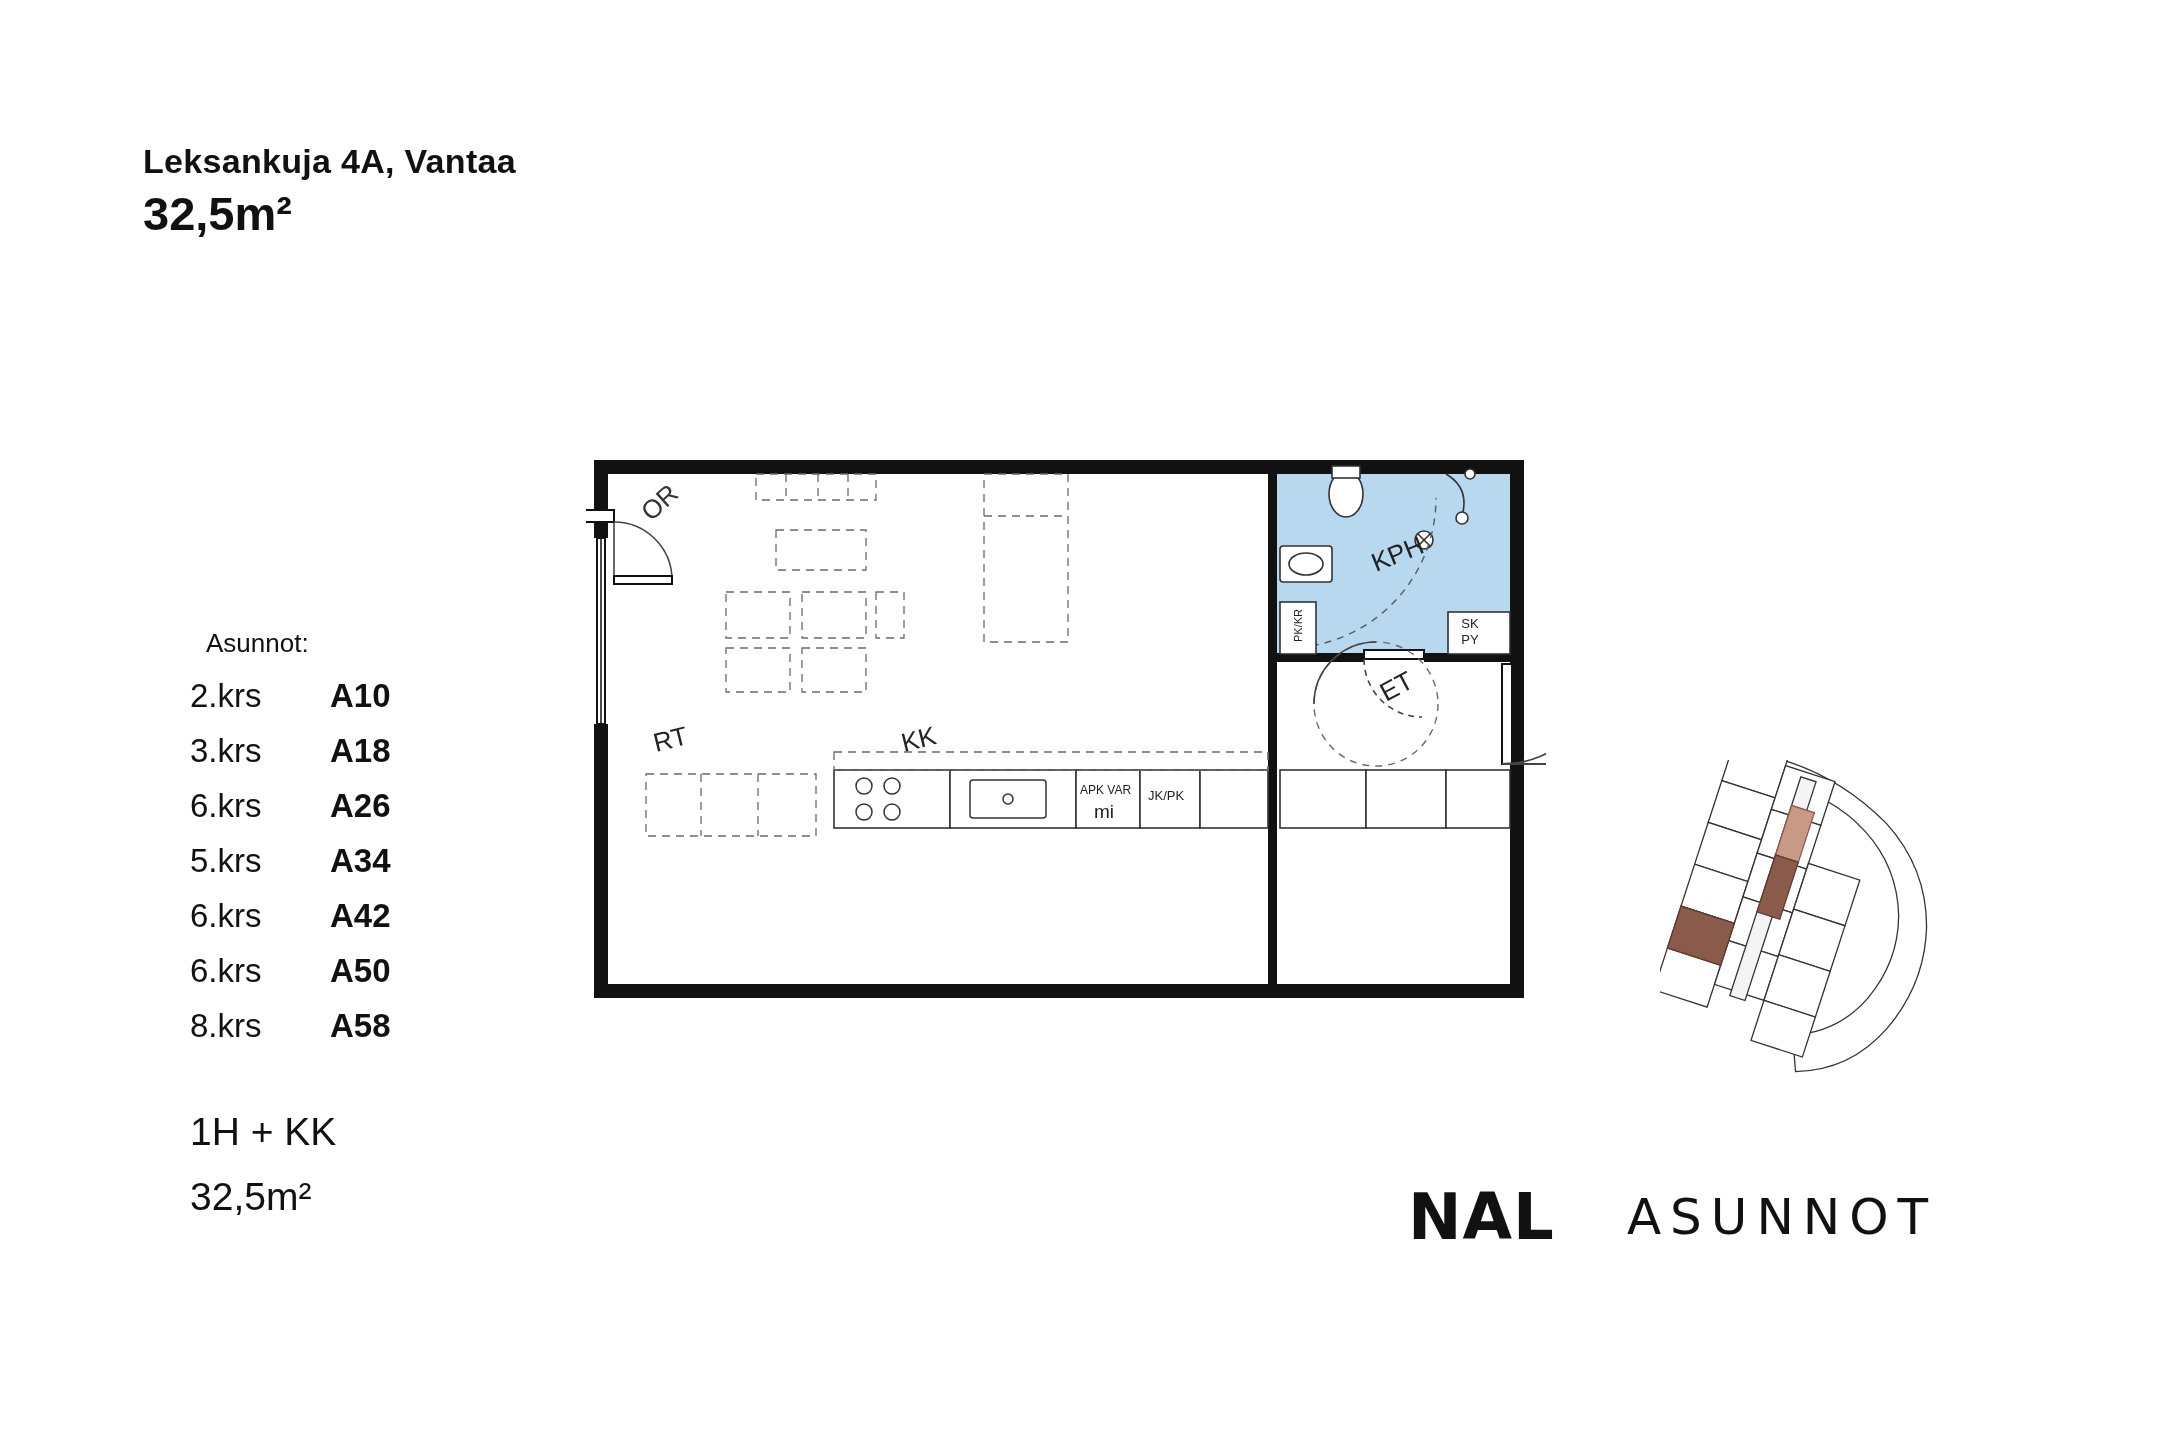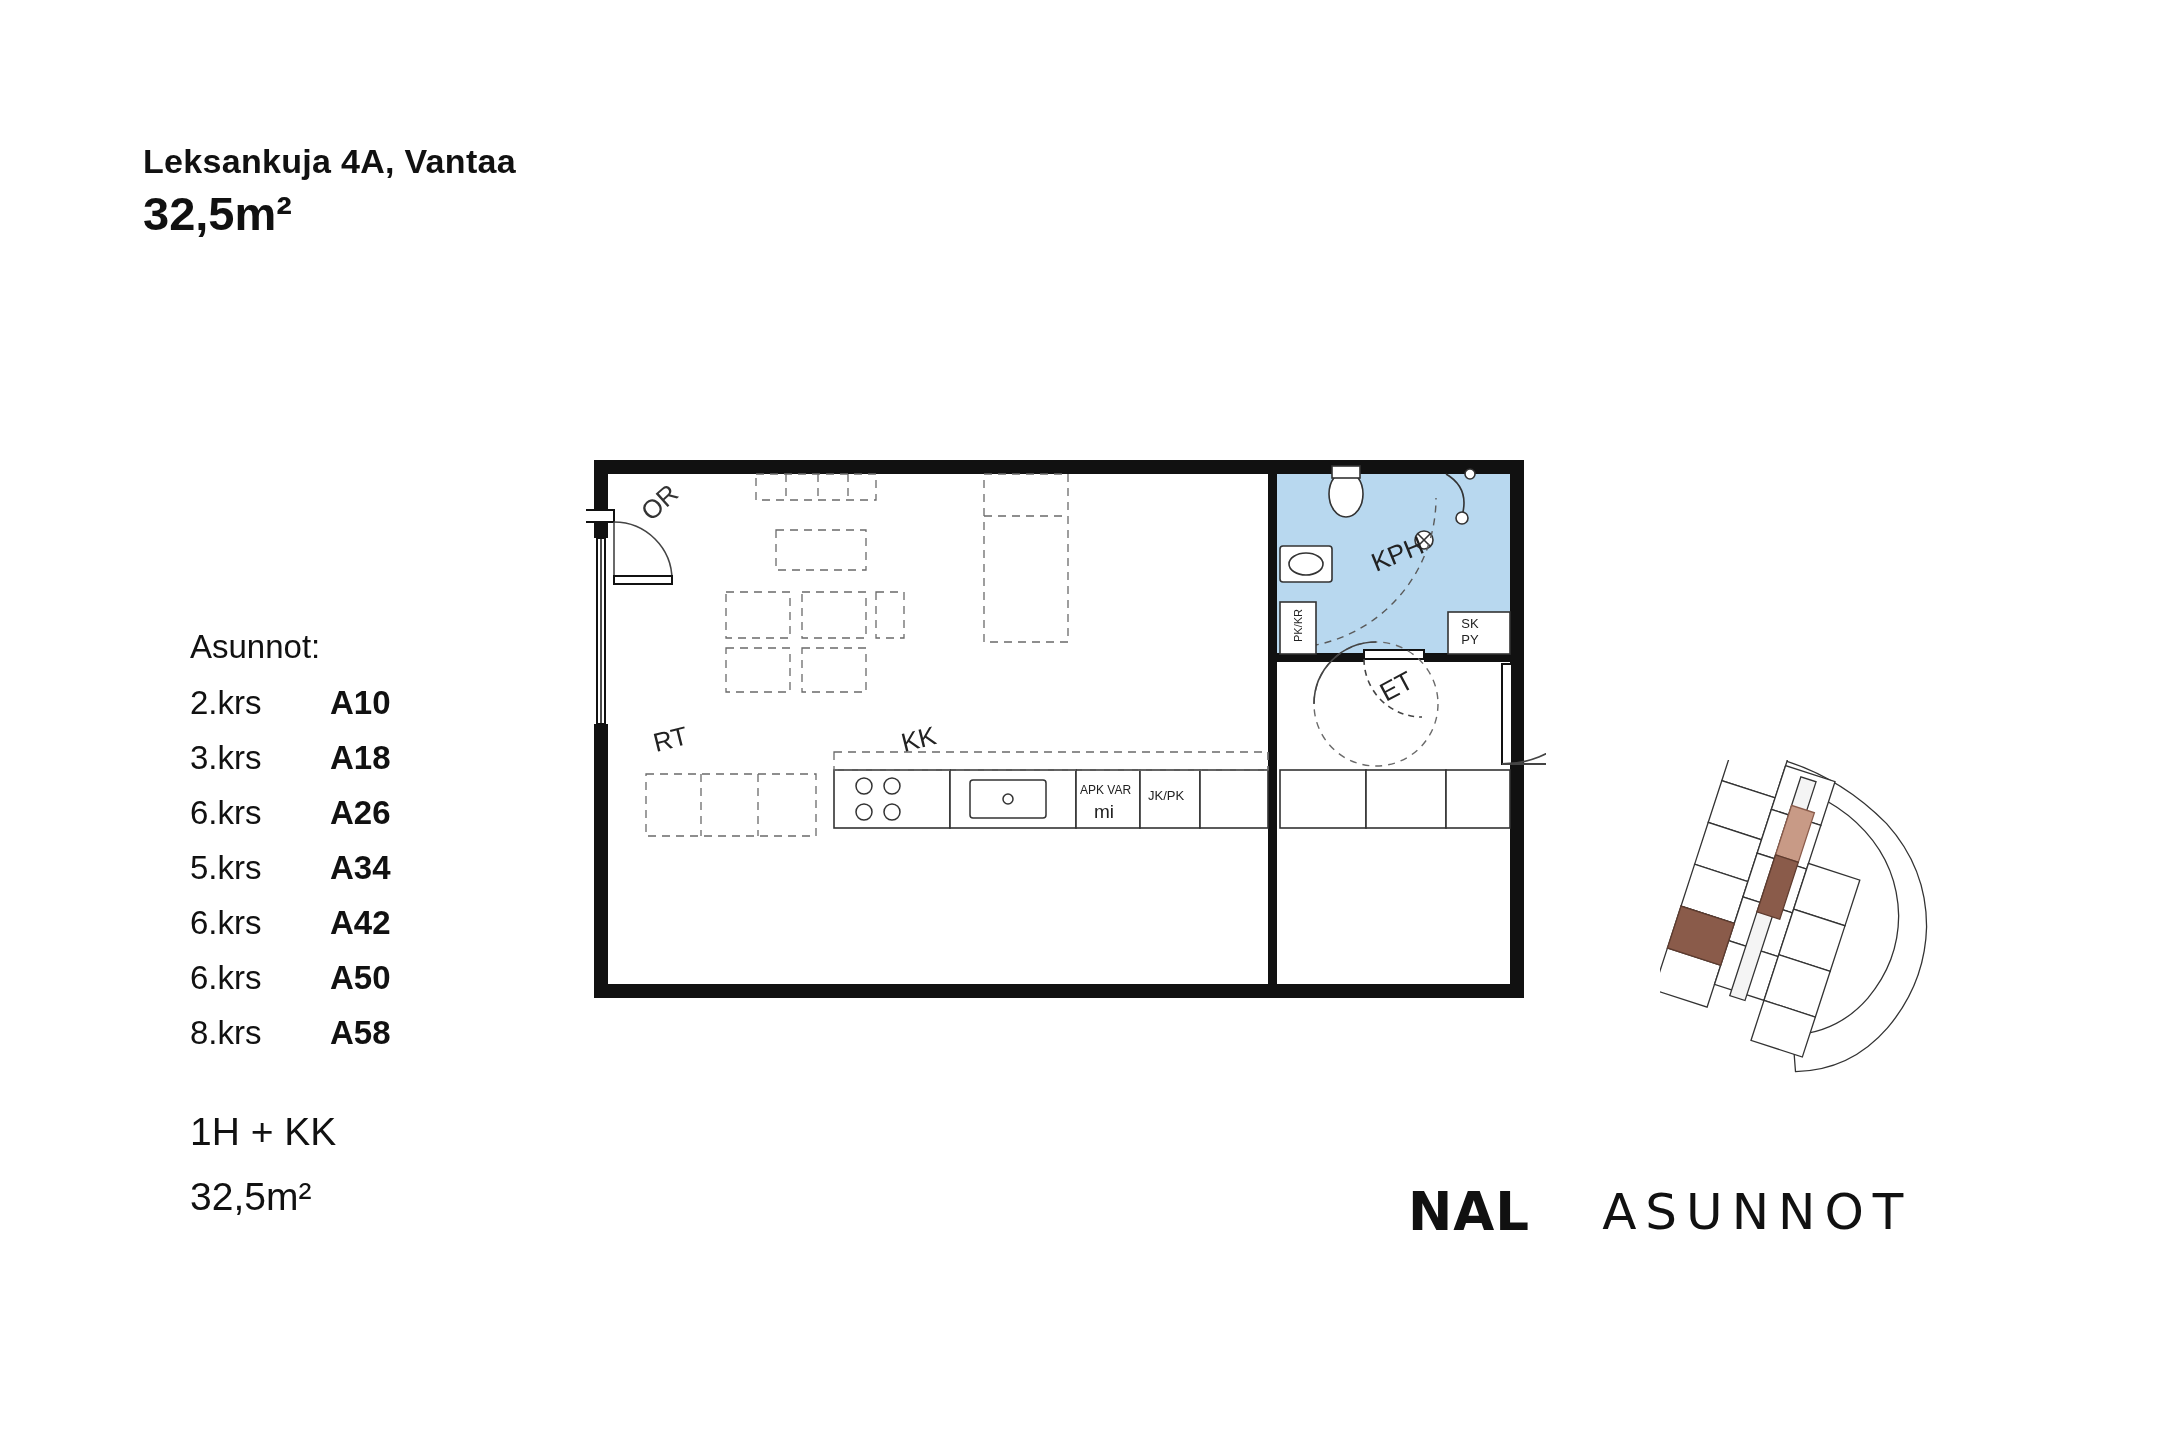--- a/index.html
+++ b/index.html
@@ -38,23 +38,24 @@
 
   
   .info-block {
     position: absolute;
     left: 190px;
     top: 630px;
     font-size: 33px;
     line-height: 1.0;
   }
   .info-heading {
-    font-size: 33px;
+    font-size: 26px;
     margin-bottom: 23px;
     white-space: nowrap;
+    margin-left: 16px;
   }
   .floor-row {
     display: flex;
     margin-bottom: 22px;
     white-space: nowrap;
   }
   .floor-label {
     width: 140px;
   }
   .floor-code {
@@ -96,21 +97,21 @@
 
   
   .logo {
     position: absolute;
     left: 1408px;
     top: 1185px;
     display: flex;
     align-items: center;
   }
   .logo-mark {
-    font-size: 53px;
+    font-size: 64px;
     font-weight: bold;
     letter-spacing: 1px;
     font-family: "DejaVu Sans", sans-serif;
     position: relative;
     line-height: 1;
   }
   .logo-word {
     font-size: 50px;
     font-weight: normal;
     letter-spacing: 9px;

